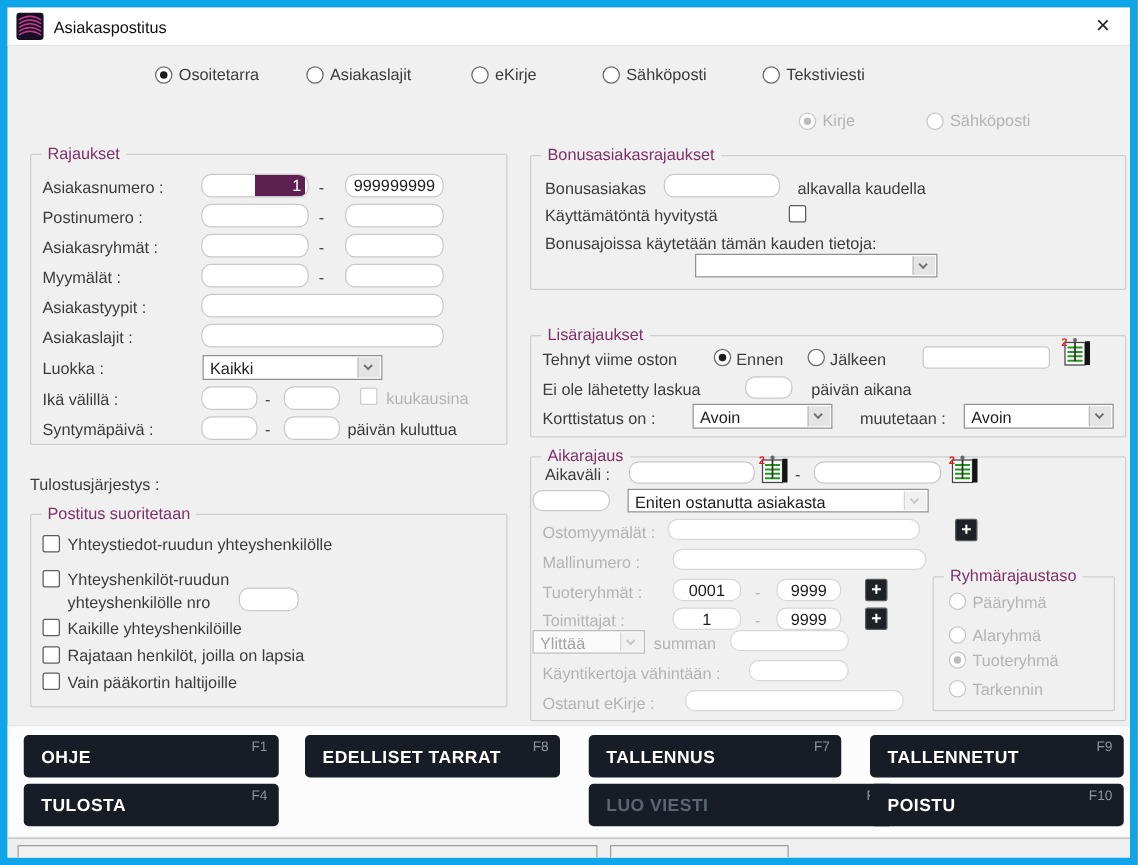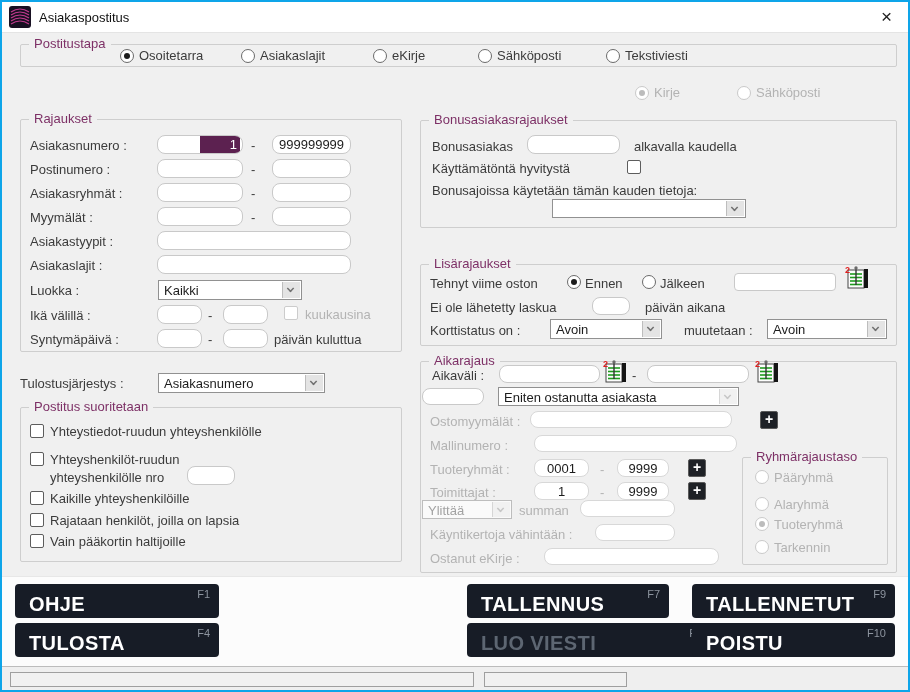--- a/index.html
+++ b/index.html
@@ -1,18 +1,18 @@
 <!DOCTYPE html>
 <html style="--color-accent: #7d3066; --color-selection: #5c2150; --color-button_bg: #171c26;"><head>
 <meta charset="utf-8">
 <style>
   html,body { margin:0; padding:0; background:#555; }
   .window {
     position:relative; width:910px; height:692px; box-sizing:border-box;
-    border:2px solid #0ea5e9; background:#f0f0f0;
+    border:6px solid #0ea5e9; background:#f0f0f0;
     font-family:"Liberation Sans", sans-serif; overflow:hidden;
   }
   
   .titlebar { position:absolute; left:0; top:0; width:100%; height:30px; background:#ffffff; border-bottom:1px solid #e4e4e4; }
   .app-icon { position:absolute; left:7px; top:4px; }
   .win-title { position:absolute; left:37px; top:8px; font-size:13px; color:#111; }
   .win-close { position:absolute; right:16px; top:2px; font-size:19px; color:#222; cursor:pointer; line-height:26px; }
   
   .grp { position:absolute; border:1px solid #cecece; border-radius:2px; }
   .grp-label { position:absolute; top:-9px; left:8px; padding:0 5px; font-size:13px; color:var(--color-accent,#7d3066); background:#f0f0f0; white-space:nowrap; }
@@ -45,21 +45,21 @@
   .radio.dim.sel::after { background:#bcbcbc; }
   .check { position:absolute; width:14px; height:14px; box-sizing:border-box; background:#fff; border:1px solid #5d5d5d; border-radius:2px; }
   .check.dim { border-color:#cccccc; }
   
   .plus { position:absolute; width:18px; height:18px; box-sizing:border-box; background:#1e2126; border:1px solid #5a5a5a;
           border-radius:2px; color:#fff; font-size:14px; font-weight:bold; text-align:center; line-height:15px; cursor:pointer; }
   .cal { position:absolute; cursor:pointer; }
   
   .btnzone { position:absolute; left:0; top:574px; width:100%; height:90px; background:#fcfcfc; border-top:1px solid #e7e7e7; }
   .dkbtn { position:absolute; height:34px; background:var(--color-button_bg,#171c26); border-radius:4px; cursor:pointer; }
-  .dkbtn-label { position:absolute; left:14px; top:9px; color:#ffffff; font-weight:bold; font-size:20px; letter-spacing:.4px; white-space:nowrap; }
+  .dkbtn-label { position:absolute; left:14px; top:9px; color:#ffffff; font-weight:bold; font-size:14px; letter-spacing:.4px; white-space:nowrap; }
   .dkbtn-key { position:absolute; right:9px; top:4px; color:#8d949f; font-size:11px; }
   .dkbtn.dim .dkbtn-label { color:#5d6672; }
   
   .statusbar { position:absolute; left:0; top:664px; width:100%; height:24px; background:#efefef; border-top:1px solid #bcbcbc; }
   .spanel { position:absolute; top:5px; height:15px; box-sizing:border-box; background:#f1f1f1; border:1px solid #9f9f9f; }
 </style>
 </head>
 <body>
 
 <div class="window">
@@ -72,23 +72,20 @@
           <path d="M2 9 Q 11 3 20 9"></path>
           <path d="M2 12 Q 11 6 20 12"></path>
         <path d="M2 15 Q 11 9 20 15"></path>
           <path d="M2 18 Q 11 12 20 18"></path>
       </g>
     </svg>
     <span class="win-title">Asiakaspostitus</span>
     <span class="win-close">×</span>
   </div>
 
-  <div class="grp" style="left:18px;top:42px;width:875px;height:21px">
-    <span class="grp-label">Postitustapa</span>
-  </div>
   <span class="radio sel" style="left:118px;top:47px"></span>
   <span class="lbl" style="left:137px;top:46px">Osoitetarra</span>
   <span class="radio" style="left:239px;top:47px"></span>
   <span class="lbl" style="left:258px;top:46px">Asiakaslajit</span>
   <span class="radio" style="left:371px;top:47px"></span>
   <span class="lbl" style="left:390px;top:46px">eKirje</span>
   <span class="radio" style="left:476px;top:47px"></span>
   <span class="lbl" style="left:495px;top:46px">Sähköposti</span>
   <span class="radio" style="left:604px;top:47px"></span>
   <span class="lbl" style="left:623px;top:46px">Tekstiviesti</span>
@@ -145,26 +142,20 @@
   <span class="check dim" style="left:282px;top:304px"></span>
   <span class="lbl dim" style="left:303px;top:305px">kuukausina</span>
 
   <span class="lbl" style="left:28px;top:330px">Syntymäpäivä :</span>
   <div class="txt" style="left:155px;top:327px;width:45px"></div>
   <span class="lbl" style="left:206px;top:330px">-</span>
   <div class="txt" style="left:221px;top:327px;width:45px"></div>
   <span class="lbl" style="left:272px;top:330px">päivän kuluttua</span>
 
   <span class="lbl" style="left:18px;top:374px">Tulostusjärjestys :</span>
-  <div class="combo" style="left:156px;top:371px;width:167px">
-    <span class="combo-val">Asiakasnumero</span>
-    <span class="combo-btn">
-        <i class="chev"></i>
-      </span>
-  </div>
 
   <div class="grp" style="left:18px;top:405px;width:380px;height:153px">
     <span class="grp-label">Postitus suoritetaan</span>
   </div>
   <span class="check" style="left:28px;top:422px"></span>
   <span class="lbl" style="left:48px;top:422px">Yhteystiedot-ruudun yhteyshenkilölle</span>
   <span class="check" style="left:28px;top:450px"></span>
   <span class="lbl" style="left:48px;top:450px">Yhteyshenkilöt-ruudun</span>
   <span class="lbl" style="left:48px;top:468px">yhteyshenkilölle nro</span>
   <div class="txt" style="left:185px;top:464px;width:48px"></div>
@@ -309,20 +300,24 @@
   <span class="radio dim sel" style="left:753px;top:515px"></span>
   <span class="lbl dim" style="left:772px;top:515px">Tuoteryhmä</span>
   <span class="radio dim" style="left:753px;top:538px"></span>
   <span class="lbl dim" style="left:772px;top:538px">Tarkennin</span>
 
   <div class="btnzone"></div>
   <div class="dkbtn" style="left:13px;top:582px;width:204px">
     <span class="dkbtn-label">OHJE</span>
     <span class="dkbtn-key">F1</span>
   </div>
+  <div class="dkbtn" style="left:238px;top:582px;width:204px">
+    <span class="dkbtn-label">EDELLISET TARRAT</span>
+    <span class="dkbtn-key">F8</span>
+  </div>
   <div class="dkbtn" style="left:465px;top:582px;width:202px">
     <span class="dkbtn-label">TALLENNUS</span>
     <span class="dkbtn-key">F7</span>
   </div>
   <div class="dkbtn" style="left:690px;top:582px;width:203px">
     <span class="dkbtn-label">TALLENNETUT</span>
     <span class="dkbtn-key">F9</span>
   </div>
   <div class="dkbtn" style="left:13px;top:621px;width:204px">
     <span class="dkbtn-label">TULOSTA</span>

